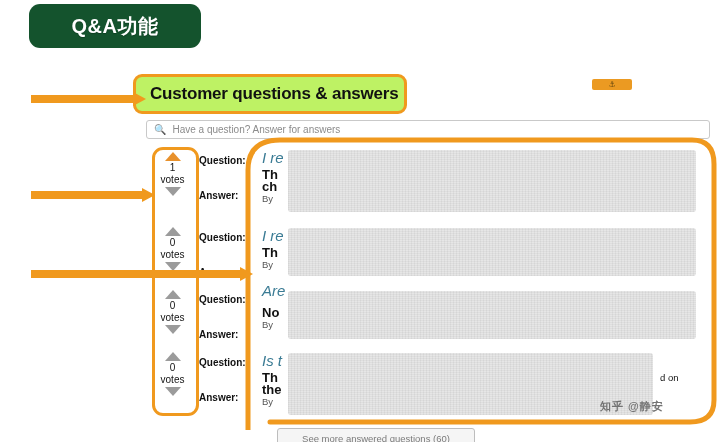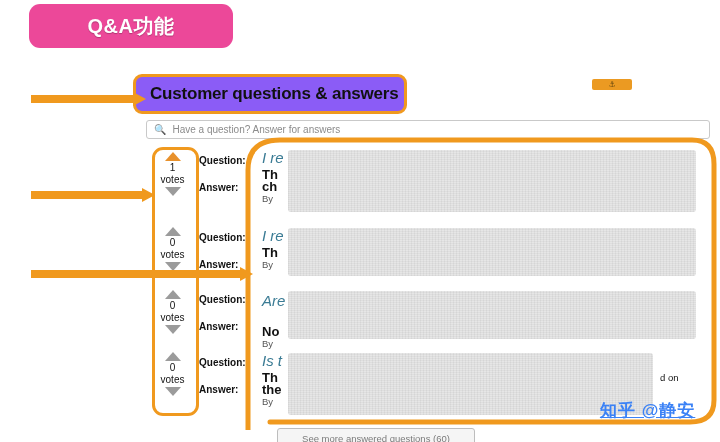--- a/index.html
+++ b/index.html
@@ -7,33 +7,33 @@
     width:720px;height:442px;
     background:#ffffff;
     font-family:"Liberation Sans","DejaVu Sans",sans-serif;
     overflow:hidden;
     position:relative;
   }
   .page{position:absolute;inset:0;width:720px;height:442px;background:#fff;}
 
   
   .title-badge{
-    position:absolute;left:29px;top:4px;width:204px;height:44px;
-    background:#ec4899;border-radius:11px;
+    position:absolute;left:29px;top:4px;width:172px;height:44px;
+    background:#14532d;border-radius:11px;
     display:flex;align-items:center;justify-content:center;
   }
   .title-badge span{
     color:#ffffff;font-size:20px;font-weight:bold;letter-spacing:.5px;
     text-shadow:0 1px 1px rgba(0,0,0,.25);
   }
 
   
   .qa-heading-box{
     position:absolute;left:133px;top:74px;width:274px;height:40px;
-    border:3px solid #f0991e;border-radius:9px;background:#8b5cf6;
+    border:3px solid #f0991e;border-radius:9px;background:#bef264;
     display:flex;align-items:center;padding-left:14px;box-sizing:border-box;
   }
   .qa-heading-box span{font-size:17px;font-weight:bold;color:#111;letter-spacing:-.2px;}
 
   .search-bar{
     position:absolute;left:146px;top:120px;width:564px;height:19px;
     border:1px solid #c9c9c9;border-radius:3px;background:#fff;
     display:flex;align-items:center;padding-left:7px;box-sizing:border-box;
   }
   .search-bar .sicon{font-size:10px;color:#222;font-weight:bold;margin-right:6px;line-height:1;}
@@ -51,21 +51,21 @@
   }
   .vote-widget .up{border-bottom:9px solid #9b9b9b;}
   .vote-widget .up.hot{border-bottom-color:#e8912c;}
   .vote-widget .dn{border-top:9px solid #9b9b9b;margin-top:2px;}
   .vote-widget .num{font-size:10px;color:#111;line-height:12px;margin-top:1px;}
   .vote-widget .lbl{font-size:10px;color:#111;line-height:11px;}
 
   
   .qa-labels{position:absolute;left:199px;width:28px;}
   .qa-labels .q,.qa-labels .a{font-size:10px;font-weight:bold;color:#111;white-space:nowrap;}
-  .qa-labels .a{margin-top:16px;}
+  .qa-labels .a{margin-top:24px;}
 
   
   .content-outline{position:absolute;left:240px;top:130px;width:480px;height:300px;}
 
   
   .qa-row{position:absolute;left:262px;}
   .qa-row .qlink{font-size:15px;color:#3a7b94;line-height:12px;white-space:nowrap;font-style:italic;}
   .qa-row .atxt{font-size:13px;color:#111;font-weight:bold;line-height:12px;white-space:nowrap;}
   .qa-row .bytxt{font-size:9.5px;color:#555;line-height:12px;white-space:nowrap;}
   .qa-row .tail{position:absolute;font-size:9.5px;color:#111;font-weight:normal;white-space:nowrap;}
@@ -100,21 +100,21 @@
   .see-more{
     position:absolute;left:277px;top:428px;width:196px;height:18px;
     border:1px solid #bdbdbd;border-radius:3px;background:#f5f5f5;
     display:flex;align-items:center;justify-content:center;overflow:hidden;
   }
   .see-more span{font-size:9.5px;color:#7b7b7b;white-space:nowrap;}
 
   
   .watermark{
     position:absolute;left:600px;top:399px;
-    font-size:17px;color:#3b82f6;letter-spacing:1px;font-weight:bold;text-decoration:underline;
+    font-size:11px;color:#737373;letter-spacing:1px;font-weight:bold;
   }
 </style>
 </head>
 <body>
 
 <div class="page">
 
   <div class="title-badge">
     <span>Q&amp;A功能</span>
   </div>
@@ -189,23 +189,23 @@
   </div>
 
   <div class="redact" style="left:288px;top:228px;width:408px;height:48px"></div>
   <div class="qa-row" style="top:230px">
     <div class="qlink">I re</div>
     <div class="atxt" style="margin-top:5px">Th</div>
     <div class="bytxt">By</div>
   </div>
 
   <div class="redact" style="left:288px;top:291px;width:408px;height:48px"></div>
-  <div class="qa-row" style="top:295px">
+  <div class="qa-row" style="top:285px">
     <div class="qlink">Are</div>
-    <div class="atxt" style="margin-top:19px">No</div>
+    <div class="atxt" style="margin-top:10px">No</div>
     <div class="bytxt">By</div>
   </div>
 
   <div class="redact" style="left:288px;top:353px;width:365px;height:62px"></div>
   <div class="qa-row" style="top:355px">
     <div class="qlink">Is t</div>
     <div class="atxt" style="margin-top:5px">Th</div>
     <div class="atxt">the</div>
     <div class="bytxt">By</div>
     <div class="tail" style="left:398px;top:17px">d on</div>

